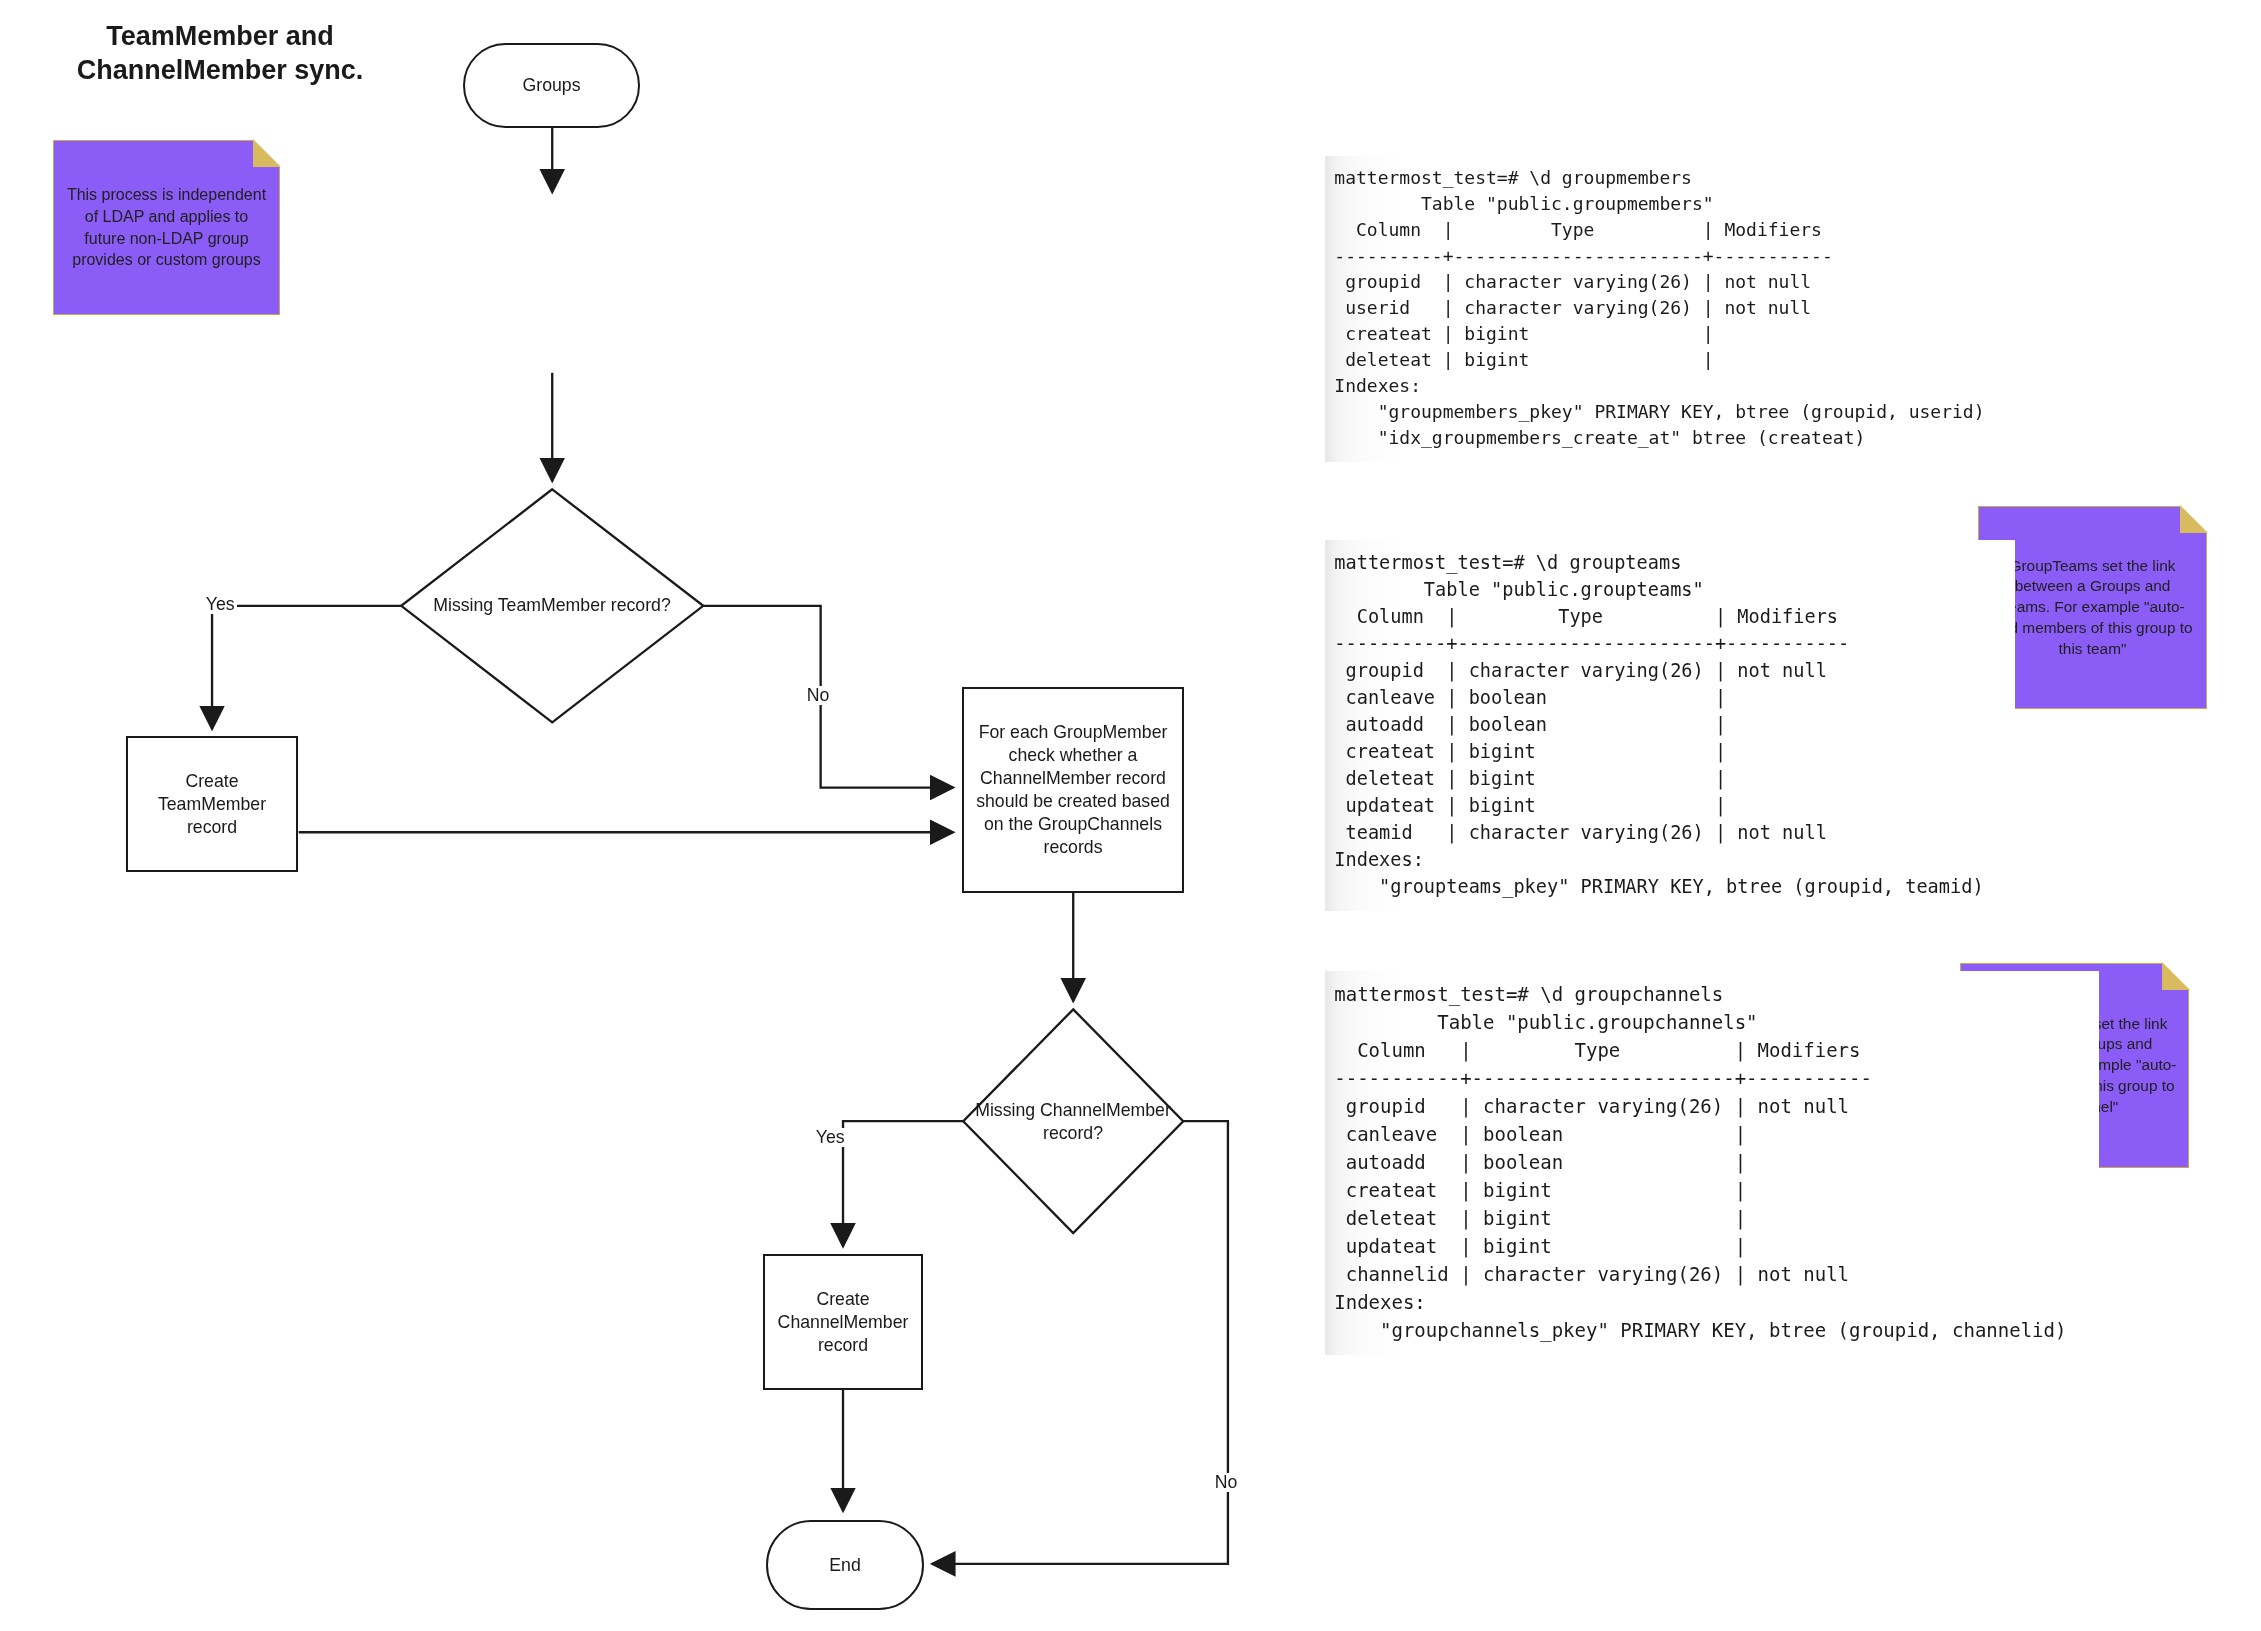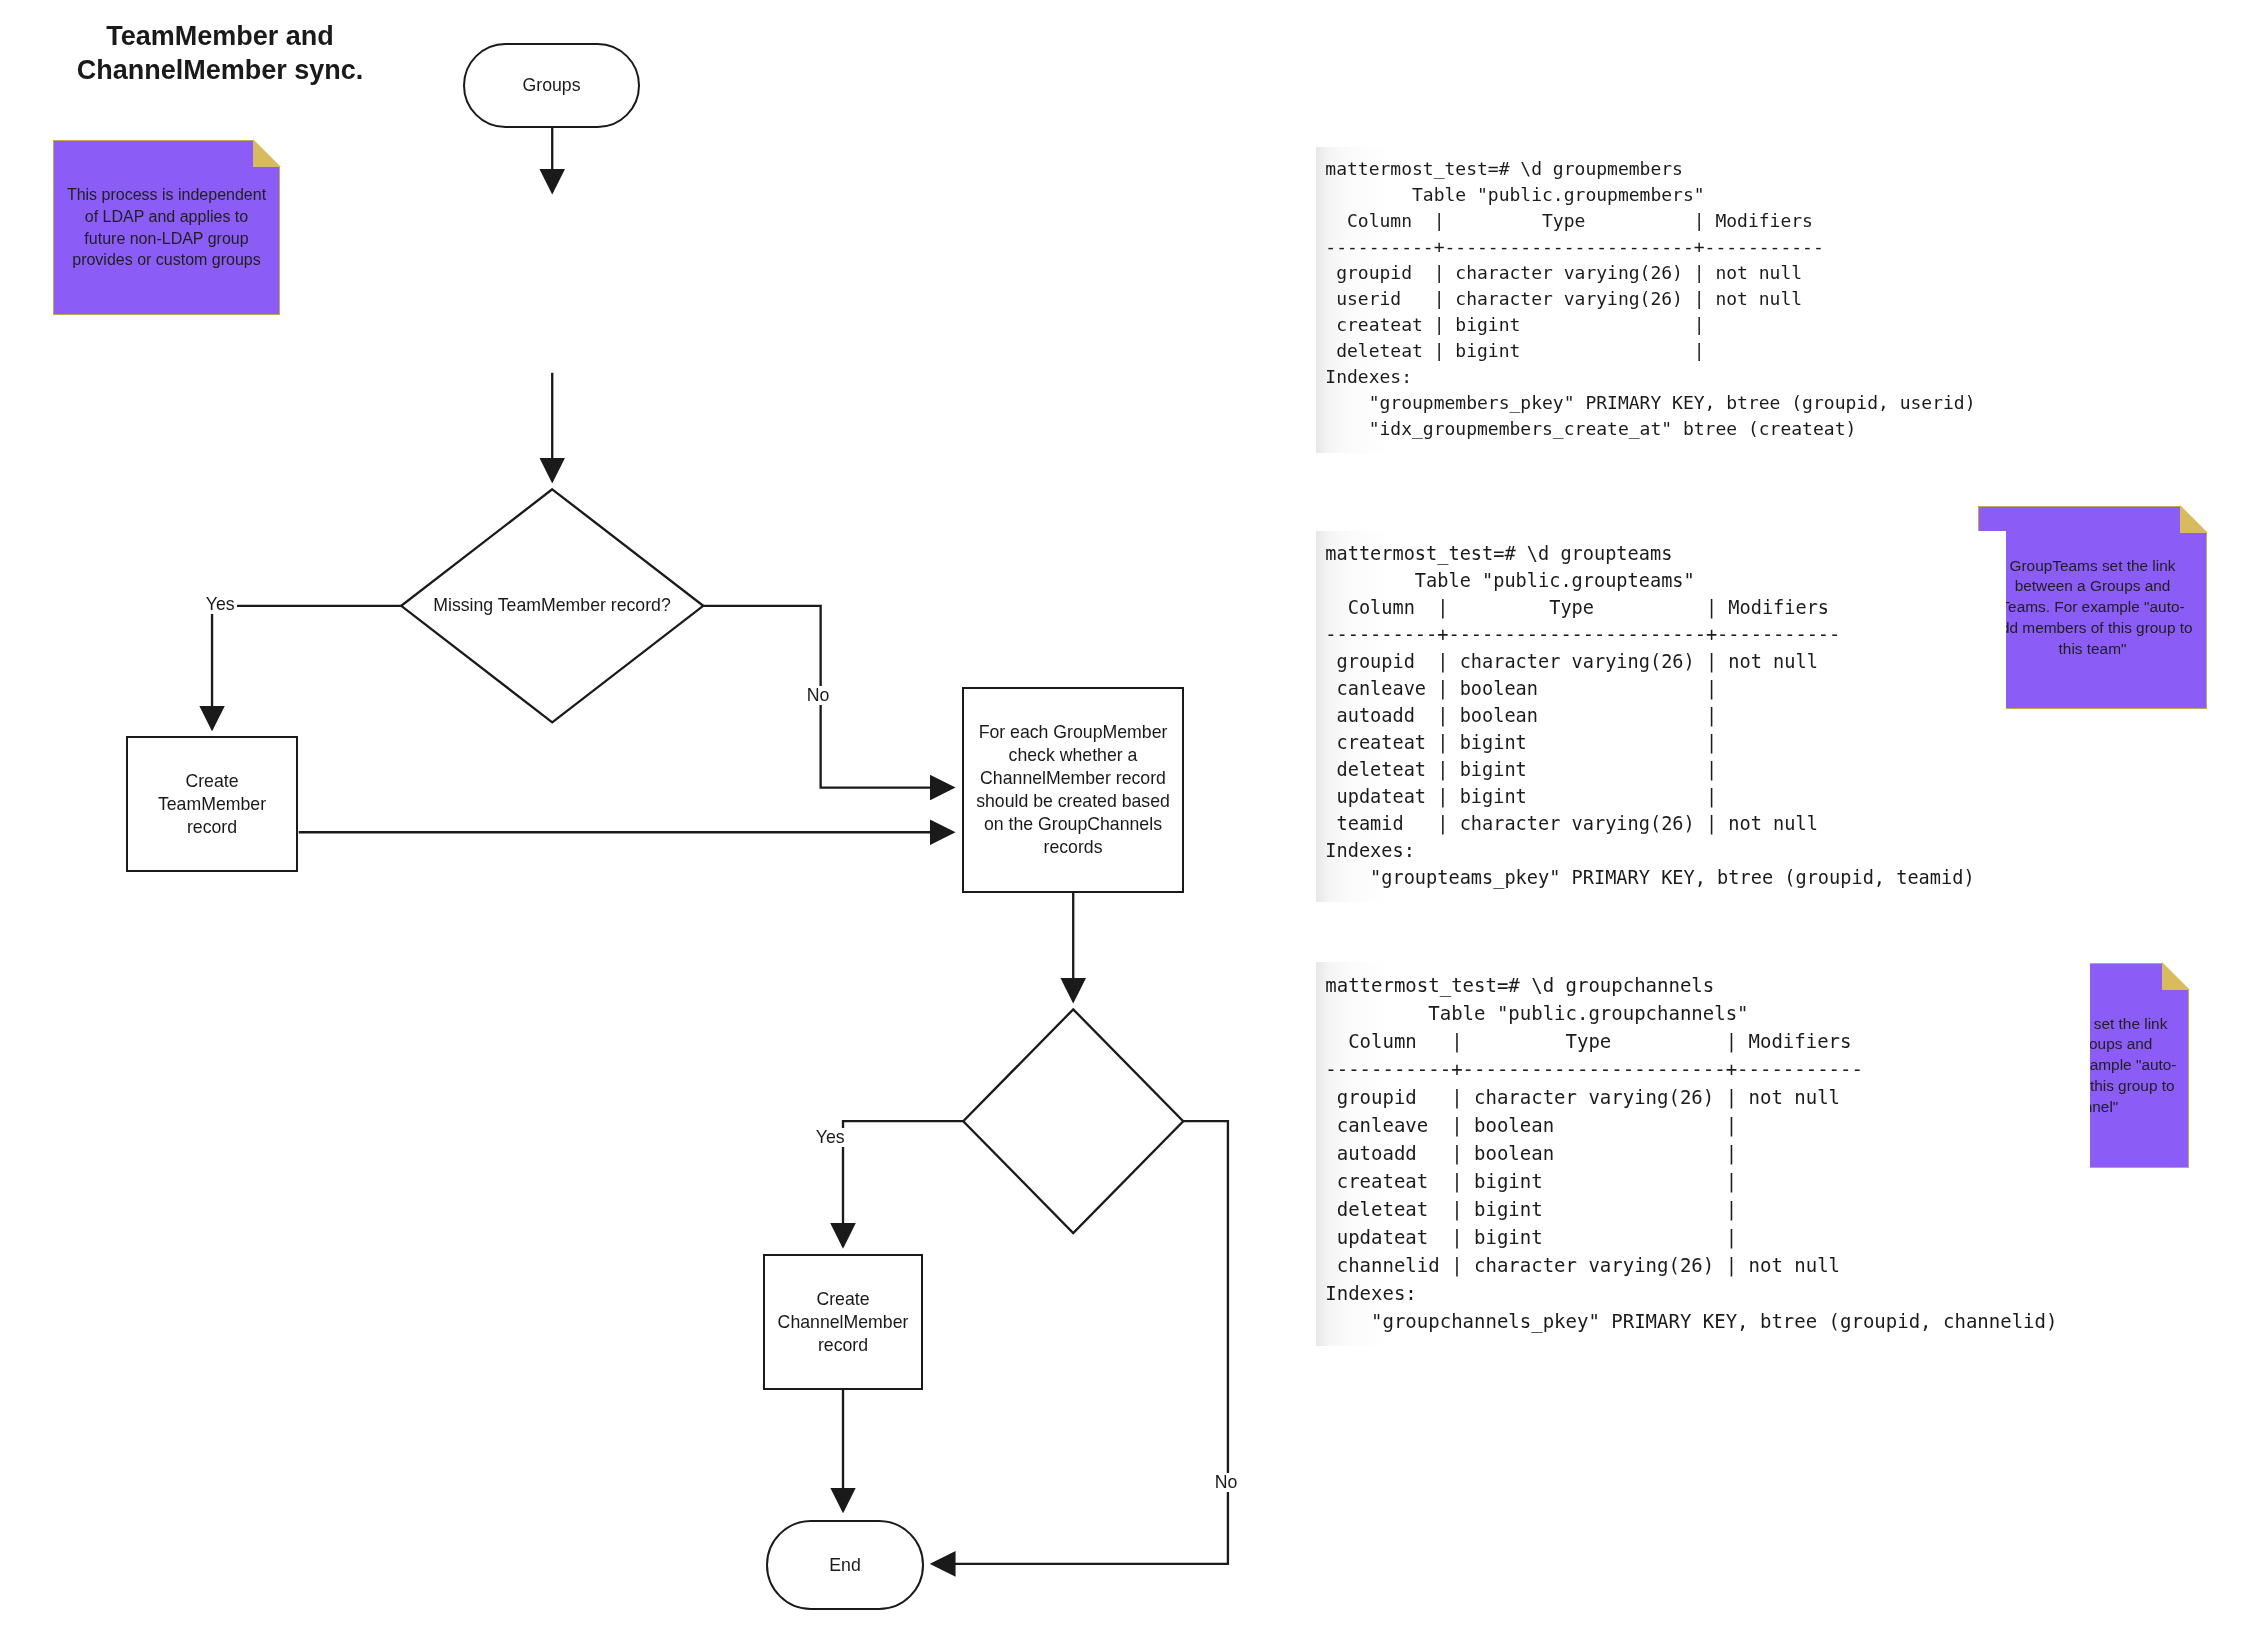--- a/index.html
+++ b/index.html
@@ -29,21 +29,21 @@
     background:#8b5cf6;border:1.9px solid #c9a84d;padding:7.5px 11.2px;text-align:center;
     font-size:16px;line-height:1.35;color:#1f1f1f;display:flex;align-items:center;justify-content:center;
     z-index:2;
   }
   .sticky::before{
     content:"";position:absolute;top:-1.9px;right:-1.9px;width:0;height:0;border-style:solid;
     border-width:0 28px 28px 0;border-color:#ffffff #ffffff #d8ba5f #d8ba5f;
   }
   .sticky .sticky-text{width:100%;}
   .codeblock{
-    margin:0;font-family:"DejaVu Sans Mono","Liberation Mono",monospace;
+    margin:9px;font-family:"DejaVu Sans Mono","Liberation Mono",monospace;
     color:#1b1b1b;white-space:pre;z-index:2;
     background:linear-gradient(90deg,#e7e7e7 0px,#f5f5f5 13px,#fbfbfb 34px,#ffffff 75px);
     padding:9.3px 17px 11.2px 9.3px;
   }
   .cb-1{left:1316px;top:147px;font-size:18px;line-height:26px;min-width:690px;}
   .cb-2{left:1316px;top:531px;font-size:18.6px;line-height:27px;min-width:690px;}
   .cb-3{left:1316px;top:962px;font-size:19px;line-height:28px;min-width:774px;}
 </style>
 </head>
 <body>
@@ -94,20 +94,23 @@
   </div>
 
   <div class="abs node-box" style="left:126px;top:736px;width:172px;height:136px;">
     <span>Create TeamMember record</span>
   </div>
 
   <div class="abs node-box" style="left:962px;top:687px;width:222px;height:206px;padding:5.6px 5.6px;">
     <span>For each GroupMember check whether a ChannelMember record should be created based on the GroupChannels records</span>
   </div>
 
+  <div class="abs diamond-label" style="left:975px;top:1073px;width:196px;height:97px;">
+    <span>Missing ChannelMember record?</span>
+  </div>
 
   <div class="abs node-box" style="left:763px;top:1254px;width:160px;height:136px;">
     <span>Create ChannelMember record</span>
   </div>
 
   <div class="abs node-box terminal" style="left:766px;top:1520px;width:158px;height:90px;">
     <span>End</span>
   </div>
 
   <span class="abs edge-label" style="left:203px;top:595px;">Yes</span>

